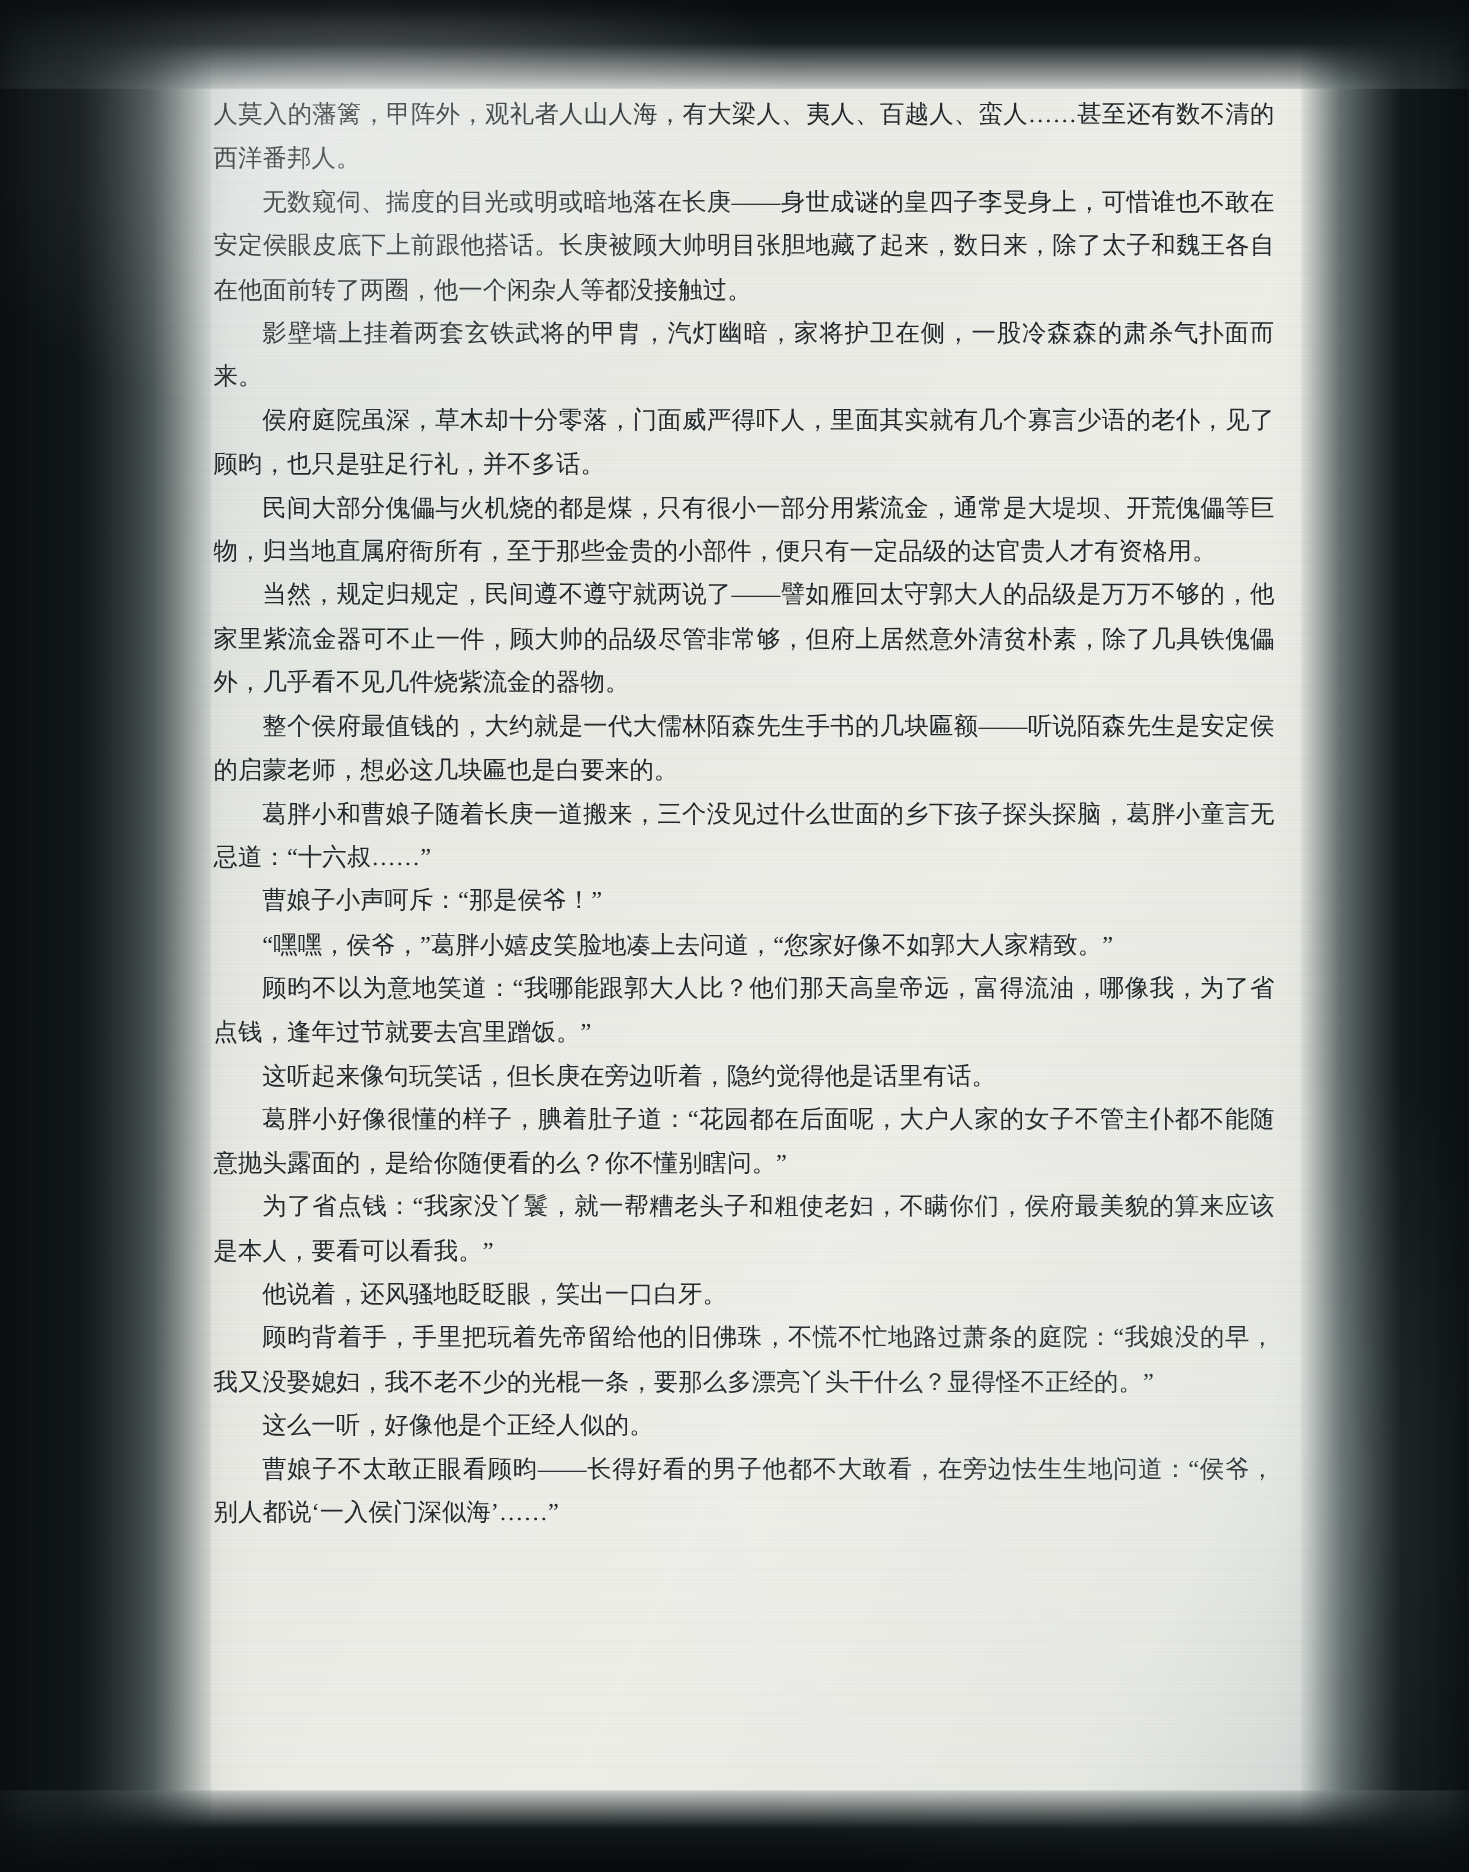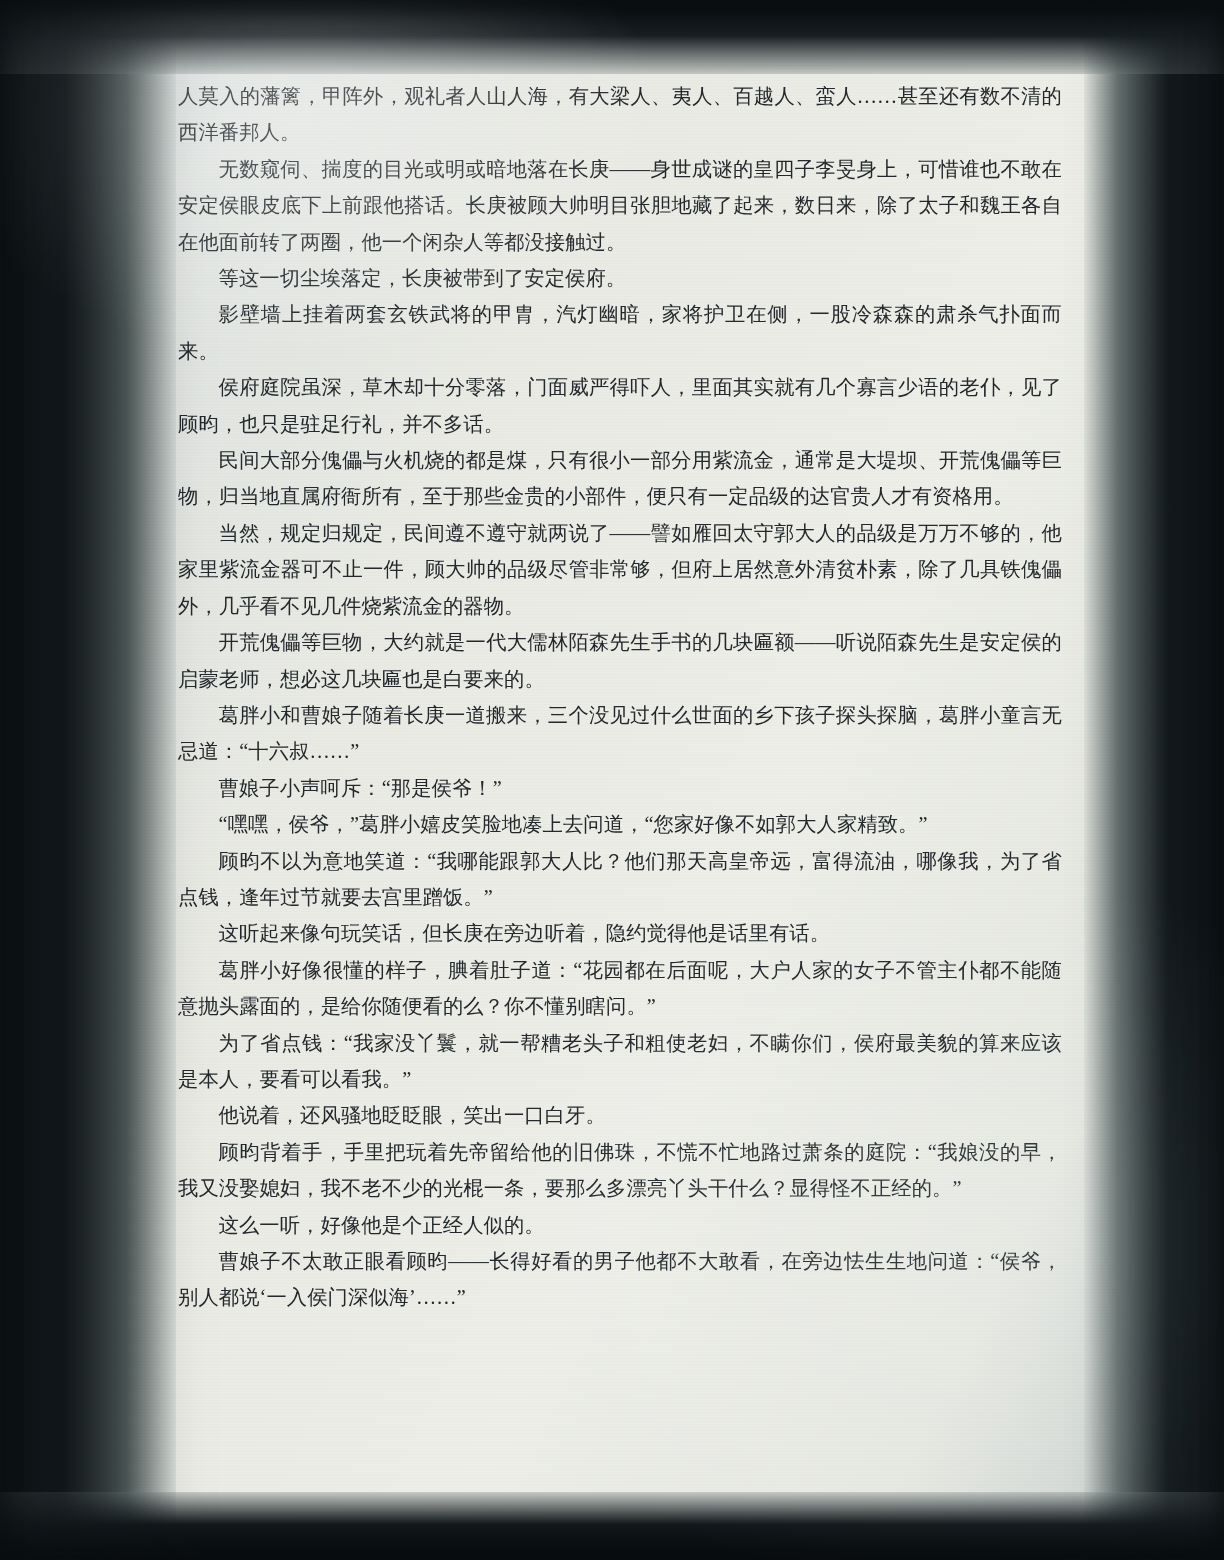--- a/index.html
+++ b/index.html
@@ -107,26 +107,25 @@
     opacity: 0.55;
   }
 </style>
 </head>
 <body>
 
 <div id="screen">
   <div id="page">
     <p class="noindent">人莫入的藩篱，甲阵外，观礼者人山人海，有大梁人、夷人、百越人、蛮人……甚至还有数不清的西洋番邦人。</p>
     <p>无数窥伺、揣度的目光或明或暗地落在长庚——身世成谜的皇四子李旻身上，可惜谁也不敢在安定侯眼皮底下上前跟他搭话。长庚被顾大帅明目张胆地藏了起来，数日来，除了太子和魏王各自在他面前转了两圈，他一个闲杂人等都没接触过。</p>
-    <p>等这一切尘埃落定，长庚被带到了安定侯府。</p>
     <p>影壁墙上挂着两套玄铁武将的甲胄，汽灯幽暗，家将护卫在侧，一股冷森森的肃杀气扑面而来。</p>
     <p>侯府庭院虽深，草木却十分零落，门面威严得吓人，里面其实就有几个寡言少语的老仆，见了顾昀，也只是驻足行礼，并不多话。</p>
     <p>民间大部分傀儡与火机烧的都是煤，只有很小一部分用紫流金，通常是大堤坝、开荒傀儡等巨物，归当地直属府衙所有，至于那些金贵的小部件，便只有一定品级的达官贵人才有资格用。</p>
     <p>当然，规定归规定，民间遵不遵守就两说了——譬如雁回太守郭大人的品级是万万不够的，他家里紫流金器可不止一件，顾大帅的品级尽管非常够，但府上居然意外清贫朴素，除了几具铁傀儡外，几乎看不见几件烧紫流金的器物。</p>
-    <p>开荒傀儡等巨物，大约就是一代大儒林陌森先生手书的几块匾额——听说陌森先生是安定侯的启蒙老师，想必这几块匾也是白要来的。</p>
+    <p>整个侯府最值钱的，大约就是一代大儒林陌森先生手书的几块匾额——听说陌森先生是安定侯的启蒙老师，想必这几块匾也是白要来的。</p>
     <p>葛胖小和曹娘子随着长庚一道搬来，三个没见过什么世面的乡下孩子探头探脑，葛胖小童言无忌道：“十六叔……”</p>
     <p>曹娘子小声呵斥：“那是侯爷！”</p>
     <p>“嘿嘿，侯爷，”葛胖小嬉皮笑脸地凑上去问道，“您家好像不如郭大人家精致。”</p>
     <p>顾昀不以为意地笑道：“我哪能跟郭大人比？他们那天高皇帝远，富得流油，哪像我，为了省点钱，逢年过节就要去宫里蹭饭。”</p>
     <p>这听起来像句玩笑话，但长庚在旁边听着，隐约觉得他是话里有话。</p>
     <p>葛胖小好像很懂的样子，腆着肚子道：“花园都在后面呢，大户人家的女子不管主仆都不能随意抛头露面的，是给你随便看的么？你不懂别瞎问。”</p>
     <p>为了省点钱：“我家没丫鬟，就一帮糟老头子和粗使老妇，不瞒你们，侯府最美貌的算来应该是本人，要看可以看我。”</p>
     <p>他说着，还风骚地眨眨眼，笑出一口白牙。</p>
     <p>顾昀背着手，手里把玩着先帝留给他的旧佛珠，不慌不忙地路过萧条的庭院：“我娘没的早，我又没娶媳妇，我不老不少的光棍一条，要那么多漂亮丫头干什么？显得怪不正经的。”</p>
     <p>这么一听，好像他是个正经人似的。</p>

